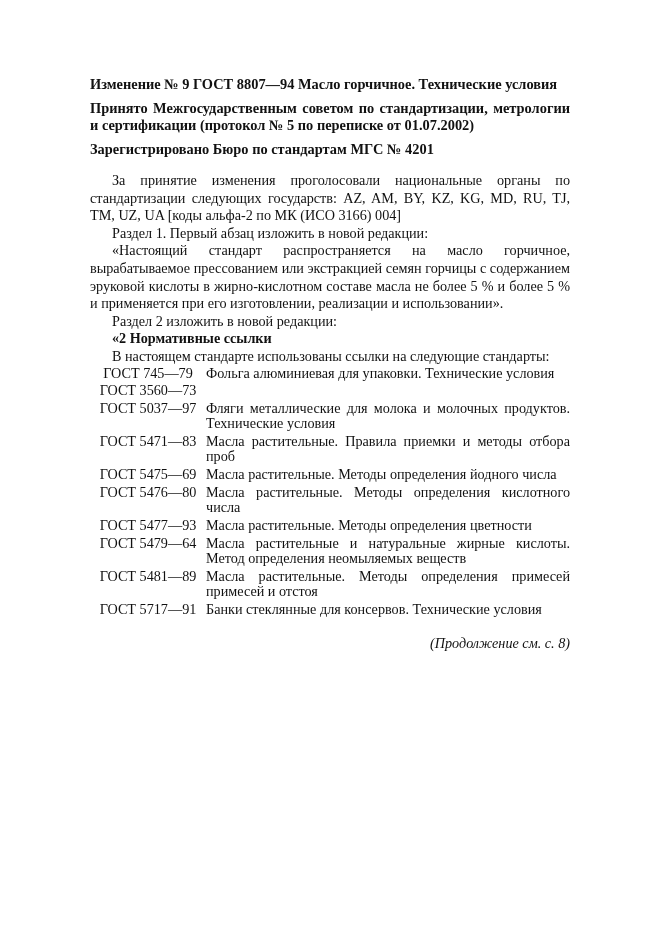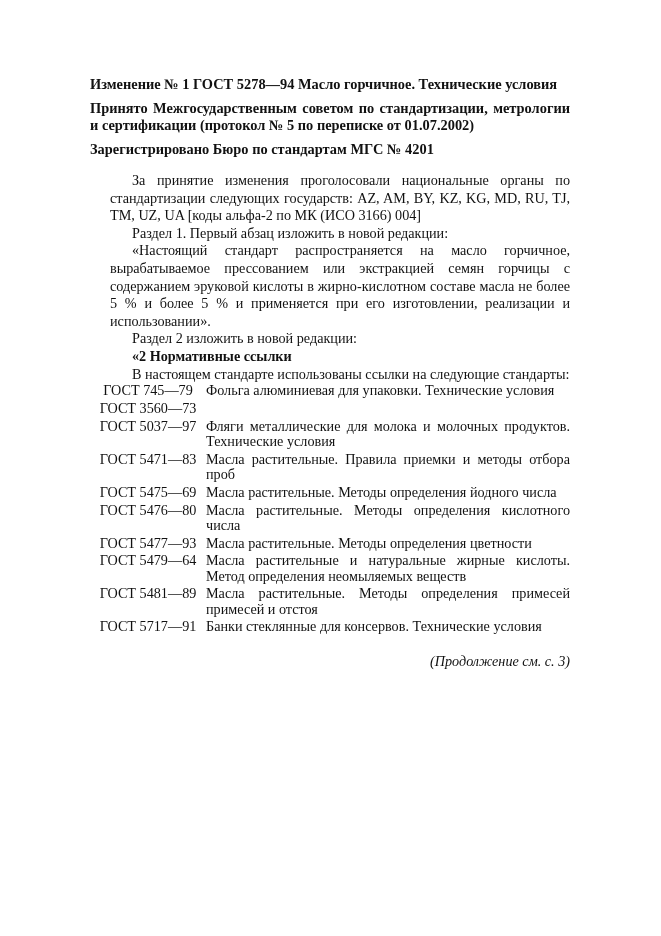--- a/index.html
+++ b/index.html
@@ -4,33 +4,33 @@
 <style>
   html, body { margin: 0; padding: 0; background: #ffffff; }
   body { width: 661px; height: 936px; position: relative; overflow: hidden;
          font-family: "Liberation Serif", serif; color: #111; }
   .page { position: absolute; left: 90px; top: 76px; width: 480px; }
   .hdr { font-weight: bold; font-size: 14.4px; line-height: 17px; margin: 0; text-align: justify; }
   .hdr1 { margin-bottom: 7px; }
   .hdr2 { margin-bottom: 7px; text-align-last: left; }
   .hdr3 { margin-bottom: 14px; }
   .p { font-size: 14.2px; line-height: 17.6px; margin: 0; text-align: justify; }
-  .ind { text-indent: 22px; margin-left: 20px; }
+  .ind { text-indent: 22px; }
   .sec { font-weight: bold; }
   .refs { margin: 0; padding: 0; list-style: none; }
   .ref { display: flex; font-size: 14.2px; line-height: 15.2px; margin-bottom: 2.6px; }
   .ref .code { width: 116px; flex: none; text-align: center; }
   .ref .title { flex: 1; text-align: justify; }
   .cont { text-align: right; font-style: italic; font-size: 14.2px; margin-top: 18px; }
 </style>
 </head>
 <body>
 
 <div class="page">
-  <p class="hdr hdr1">Изменение № 1 ГОСТ 5278—94 Масло горчичное. Технические условия</p>
+  <p class="hdr hdr1">Изменение № 9 ГОСТ 8807—94 Масло горчичное. Технические условия</p>
   <p class="hdr hdr2">Принято Межгосударственным советом по стандартизации, метрологии и сертификации (протокол № 5 по переписке от 01.07.2002)</p>
   <p class="hdr hdr3">Зарегистрировано Бюро по стандартам МГС № 4201</p>
 
   <p class="p ind">За принятие изменения проголосовали национальные органы по стандартизации следующих государств: AZ, AM, BY, KZ, KG, MD, RU, TJ, TM, UZ, UA [коды альфа-2 по МК (ИСО 3166) 004]</p>
   <p class="p ind">Раздел 1. Первый абзац изложить в новой редакции:</p>
   <p class="p ind">«Настоящий стандарт распространяется на масло горчичное, вырабатываемое прессованием или экстракцией семян горчицы с содержанием эруковой кислоты в жирно-кислотном составе масла не более 5 % и более 5 % и применяется при его изготовлении, реализации и использовании».</p>
   <p class="p ind">Раздел 2 изложить в новой редакции:</p>
   <p class="p ind sec">«2 Нормативные ссылки</p>
   <p class="p ind">В настоящем стандарте использованы ссылки на следующие стандарты:</p>
 
@@ -69,14 +69,14 @@
     <li class="ref">
         <span class="code">ГОСТ 5481—89</span>
         <span class="title">Масла растительные. Методы определения примесей примесей и отстоя</span>
       </li>
     <li class="ref">
         <span class="code">ГОСТ 5717—91</span>
         <span class="title">Банки стеклянные для консервов. Технические условия</span>
       </li>
   </ul>
 
-  <p class="cont">(Продолжение см. с. 3)</p>
+  <p class="cont">(Продолжение см. с. 8)</p>
 </div>
 
 </body></html>

